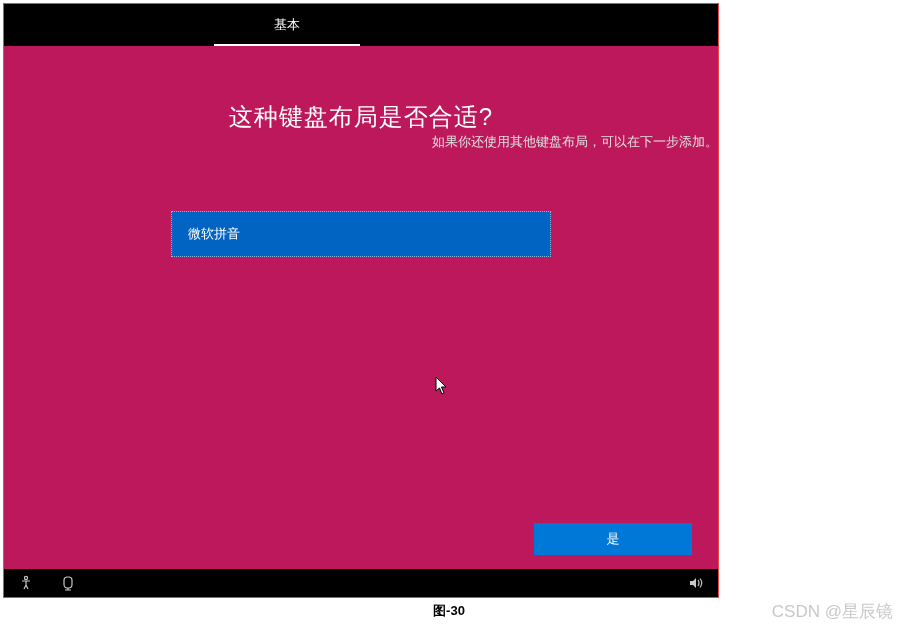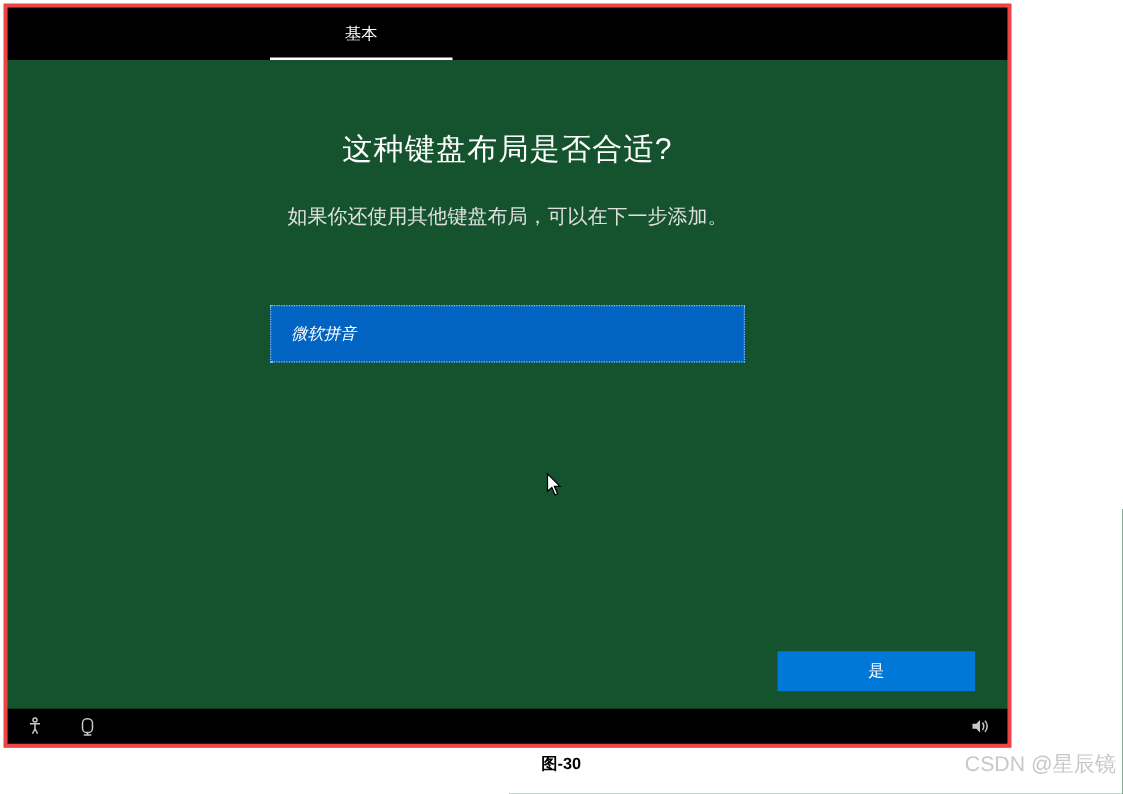--- a/index.html
+++ b/index.html
@@ -8,25 +8,25 @@
       box-sizing: border-box;
     }
     body {
       font-family: "Microsoft YaHei", "Segoe UI", sans-serif;
       background: #ffffff;
       width: 898px;
       height: 635px;
       position: relative;
     }
     .window {
-      width: 806px;
+      width: 716px;
       height: 595px;
-      background: #14532d;
+      background: #be185d;
       margin: 3px;
-      border: 3px solid #ef4444;
+      border: 1px solid #ef4444;
       position: relative;
       overflow: hidden;
     }
     .topbar {
       background: #000000;
       height: 42px;
       display: flex;
       align-items: flex-end;
       padding-left: 210px;
     }
@@ -41,39 +41,39 @@
       padding-top: 55px;
       text-align: center;
       color: #ffffff;
     }
     .heading {
       font-size: 24px;
       font-weight: 400;
       letter-spacing: 1px;
     }
     .subheading {
-      font-size: 16px;
-      margin-top: 28px;
+      font-size: 13px;
+      margin-top: 0;
       color: #e0e0e0;
+      text-align: right;
     }
     .options {
       width: 380px;
       margin: 60px auto 0;
       text-align: left;
     }
     .option {
       padding: 13px 16px;
       font-size: 13px;
       color: #ffffff;
       cursor: pointer;
     }
     .option.selected {
       background: #0264c2;
       border: 1px dotted #8db9e0;
-      font-style: italic;
     }
     .option.unselected {
       margin-top: 6px;
     }
     .confirm-button {
       position: absolute;
       right: 26px;
       bottom: 42px;
       width: 158px;
       height: 32px;

